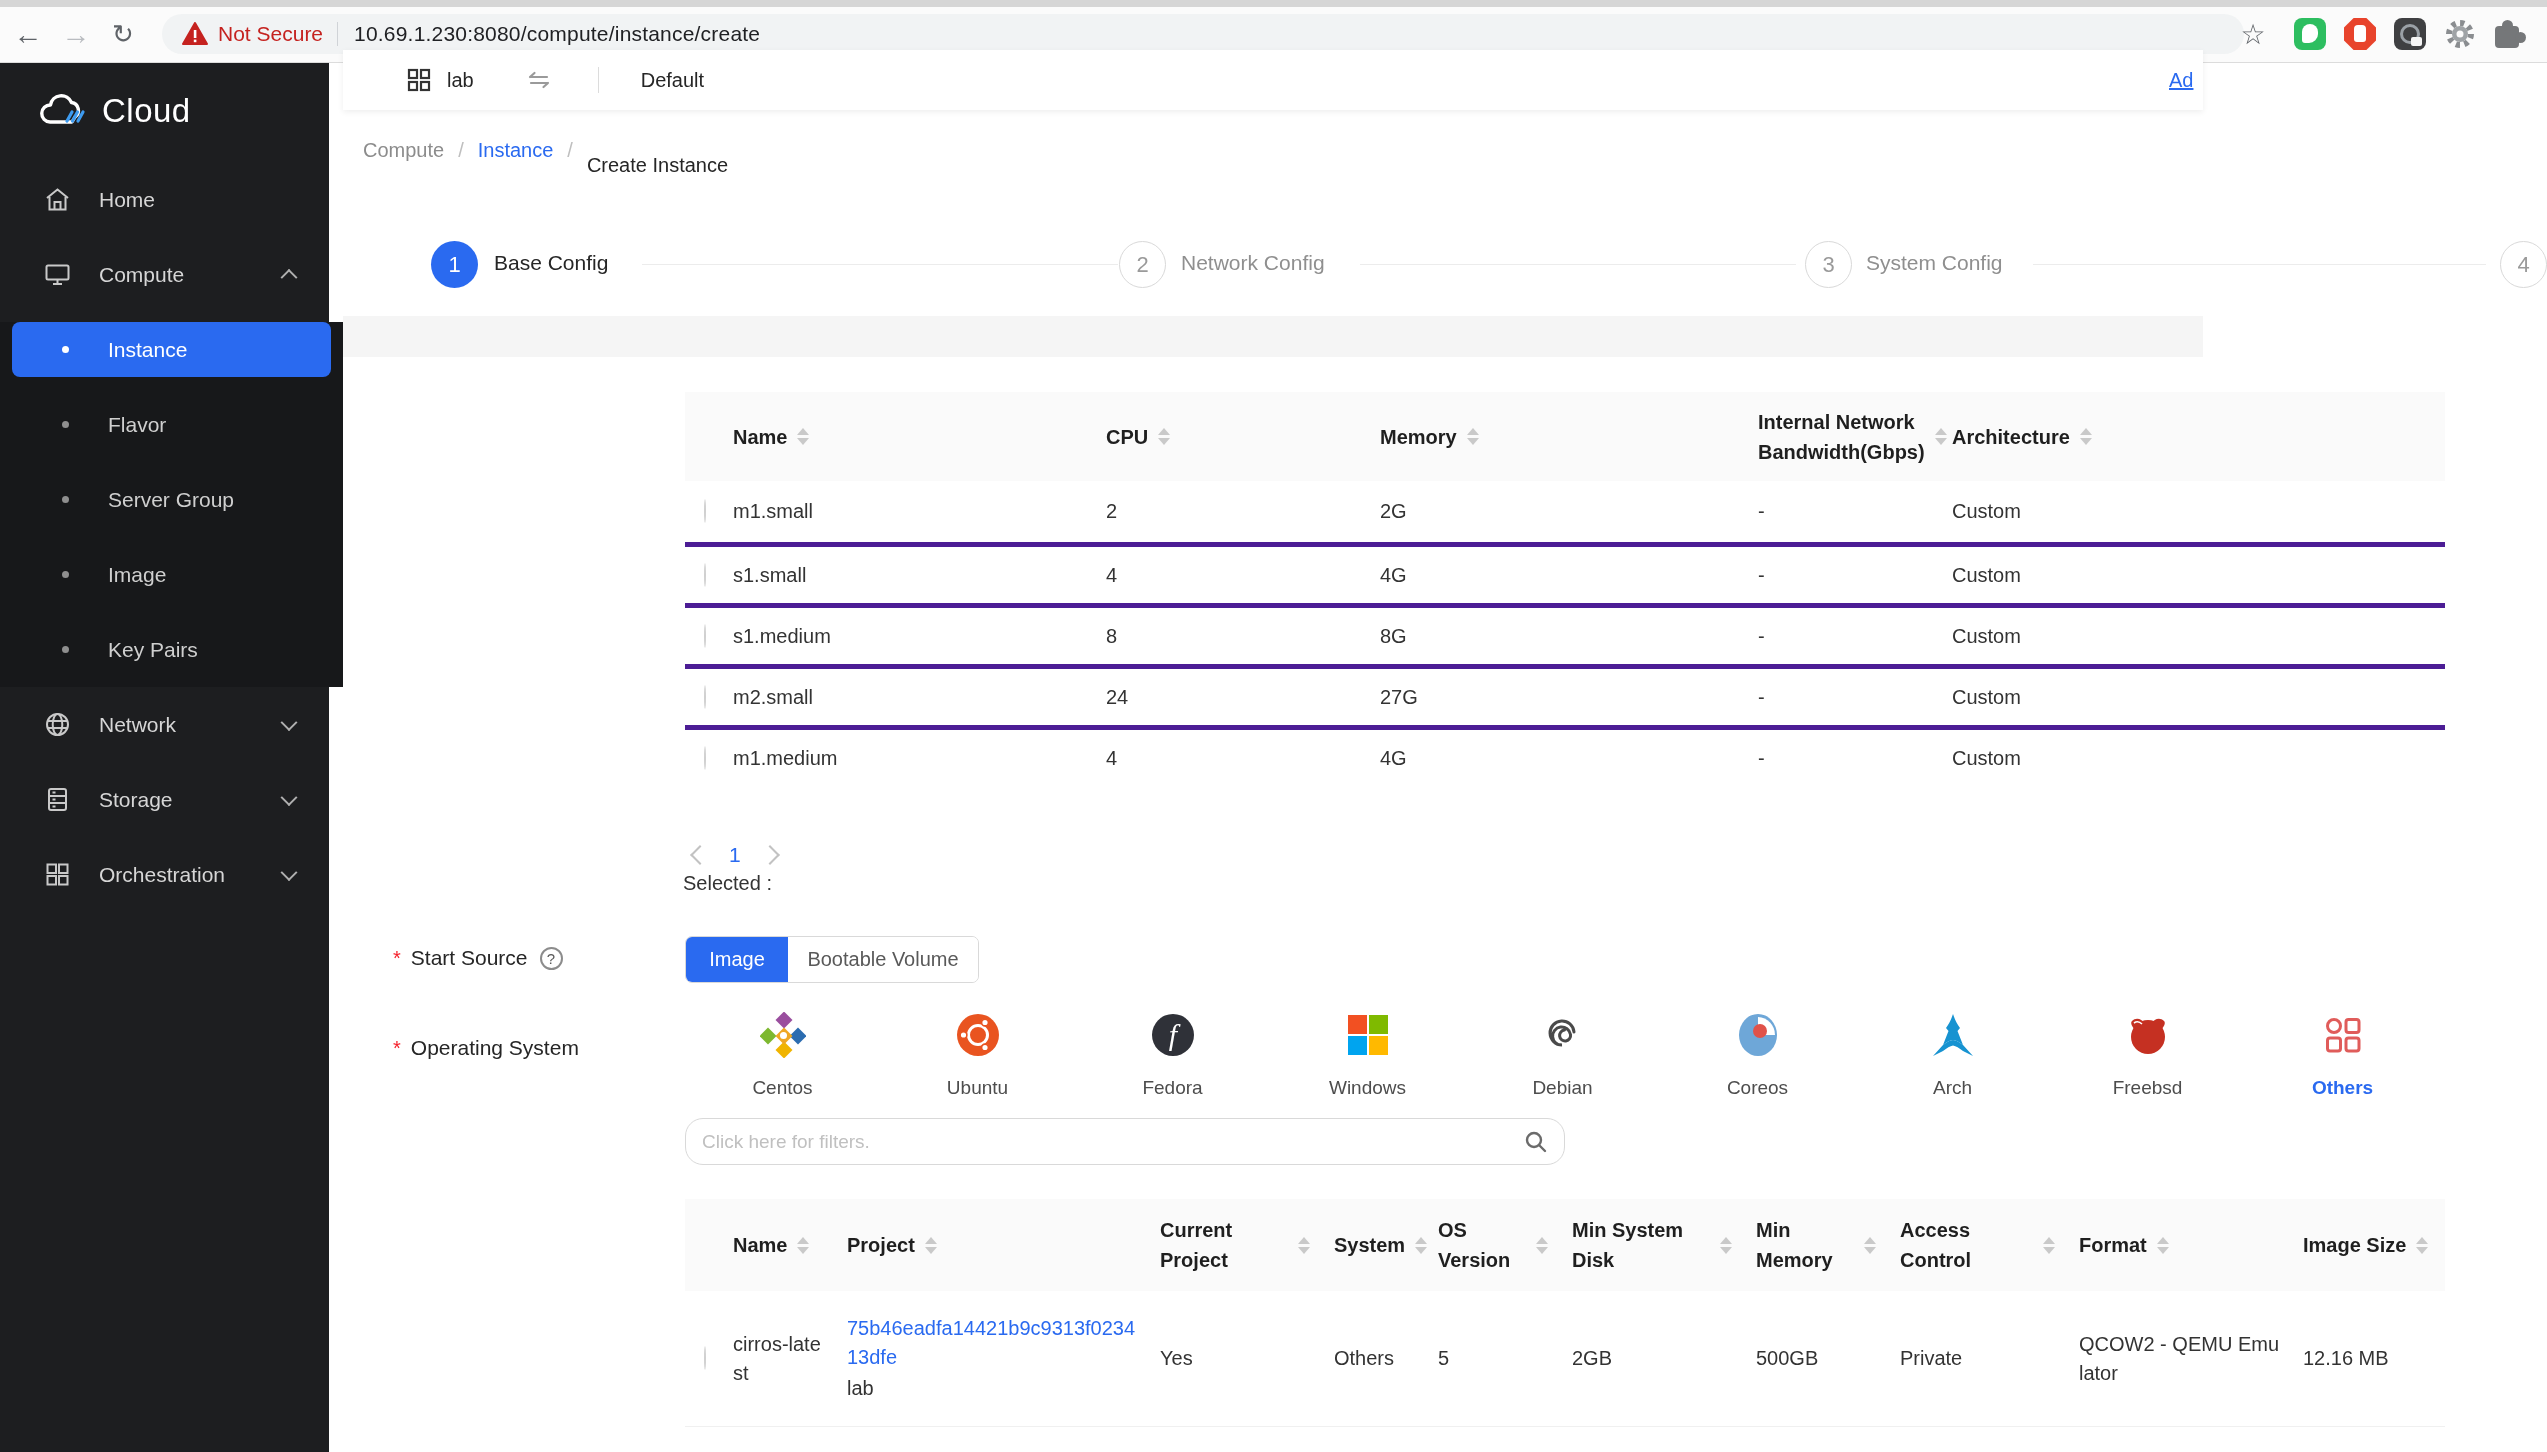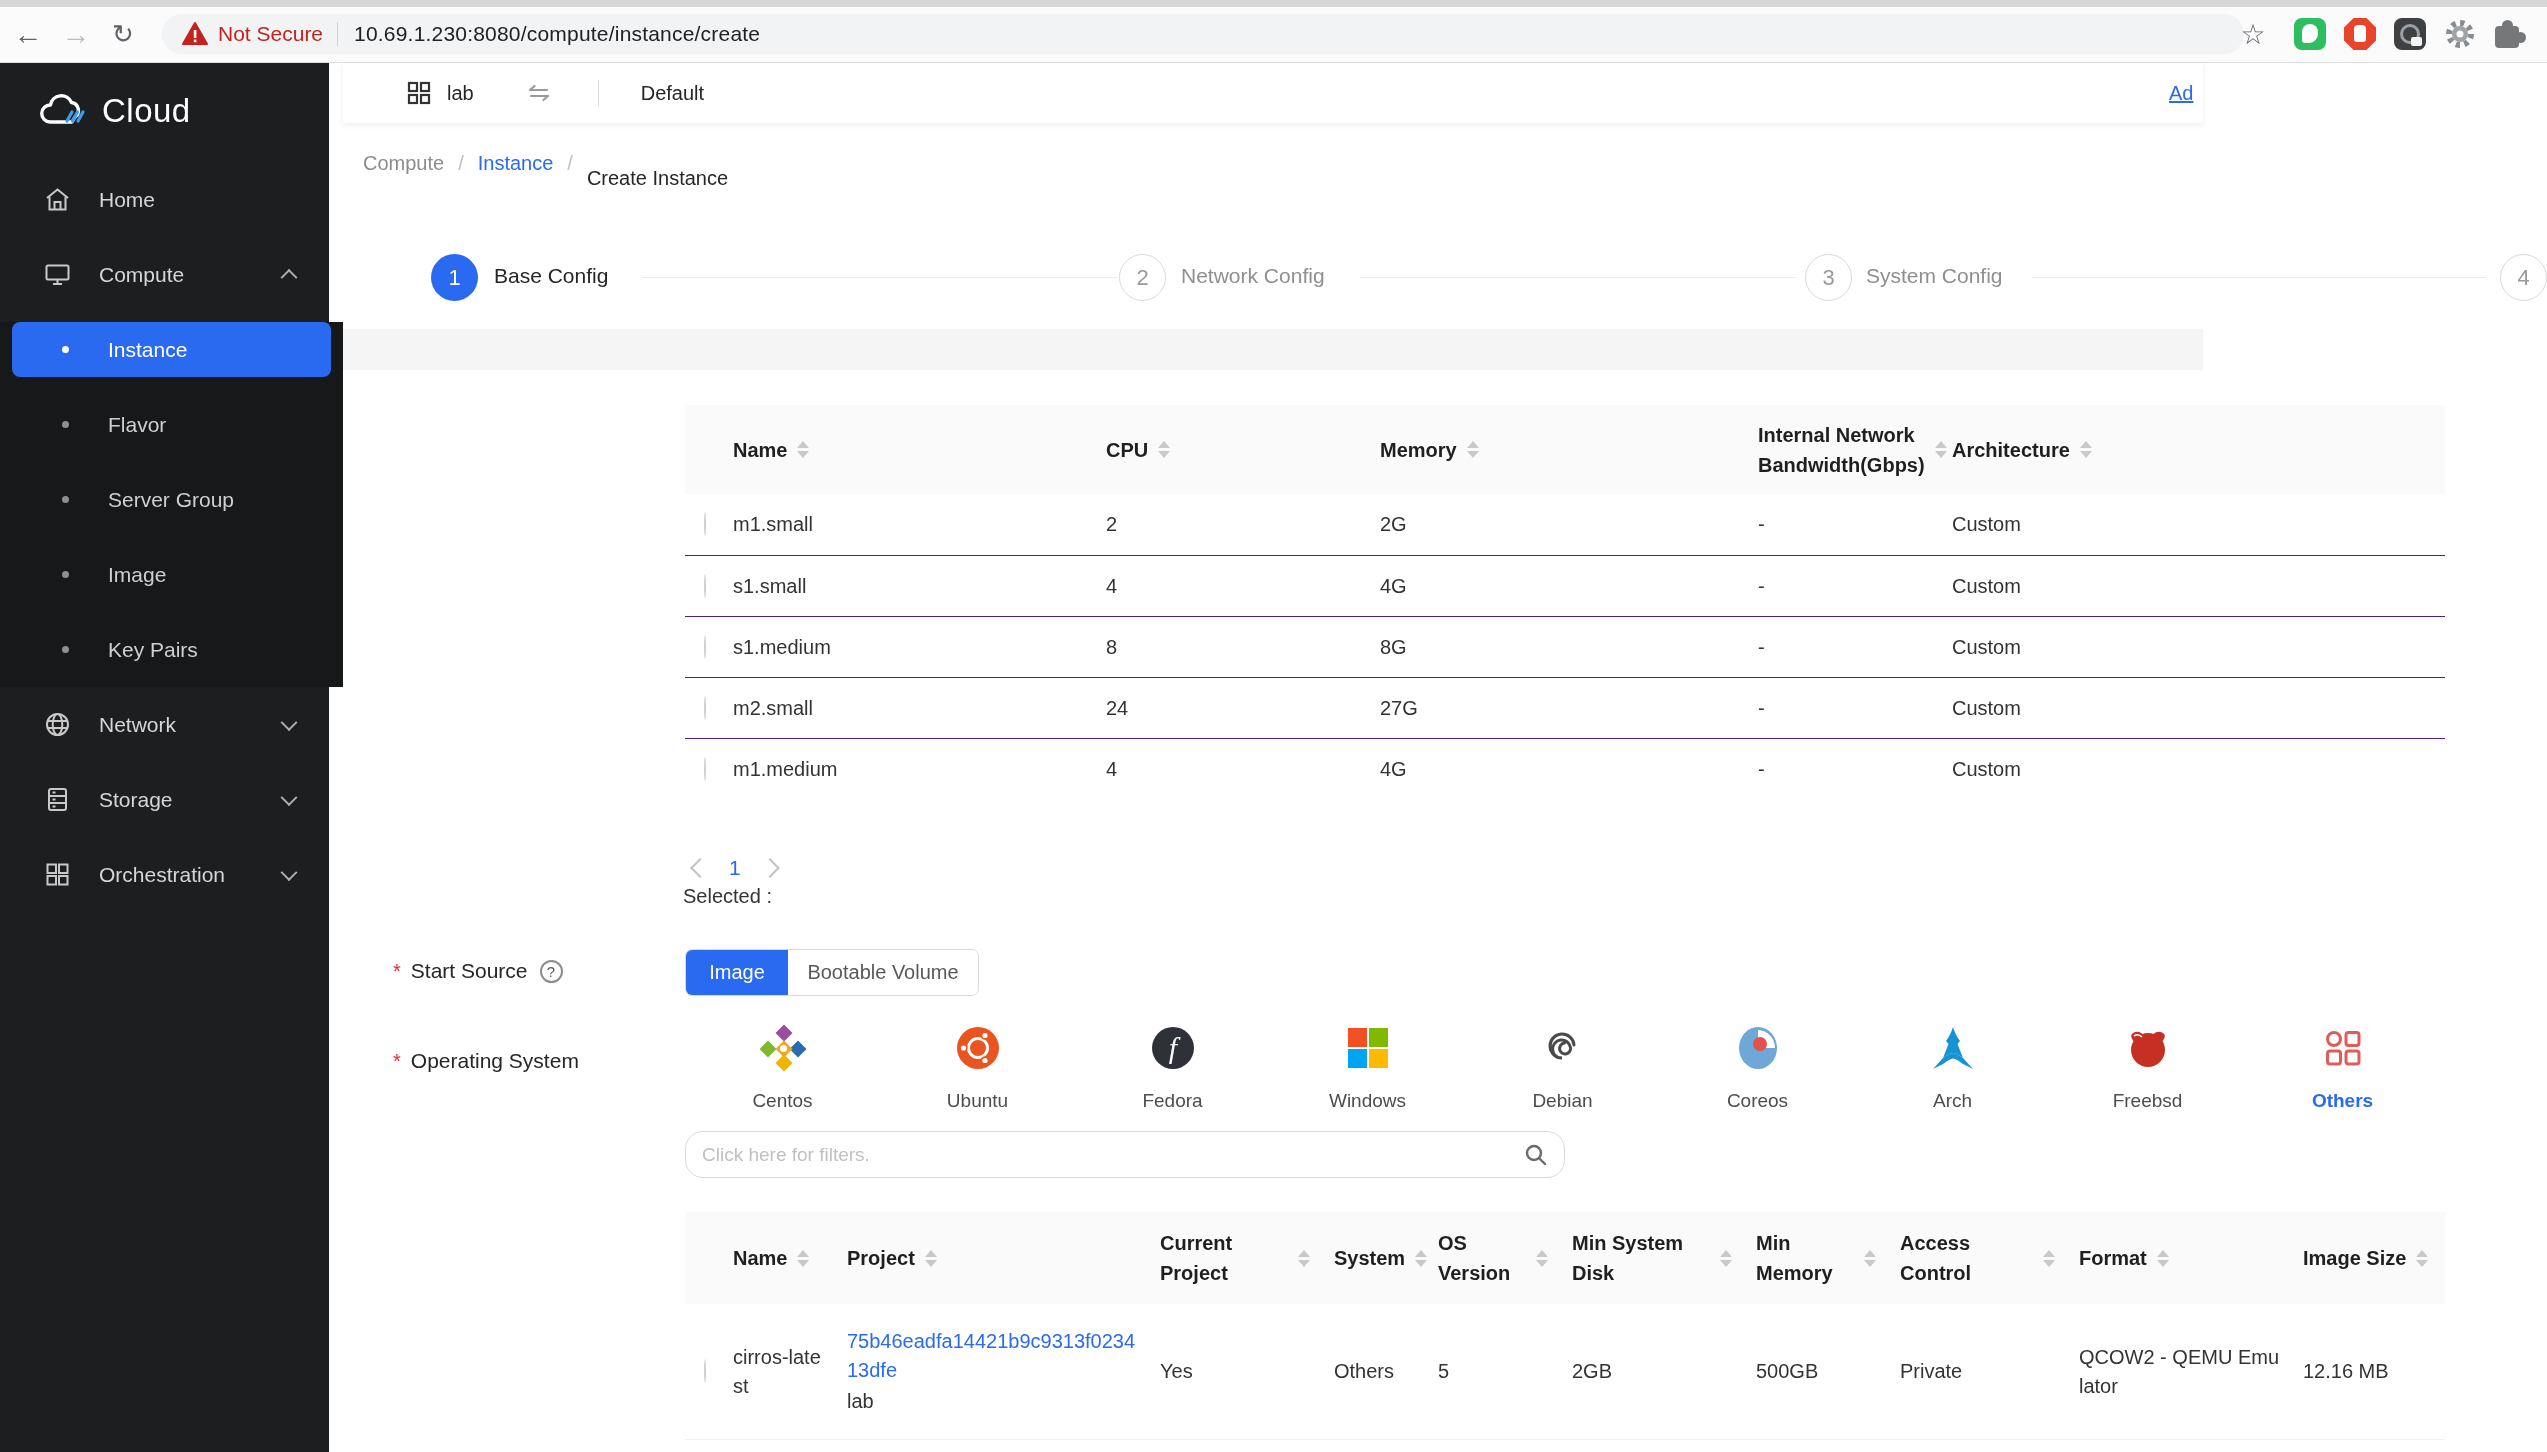--- a/index.html
+++ b/index.html
@@ -47,21 +47,21 @@
   .chev.up { transform:translateY(-30%) rotate(135deg); }
   .submenu { background:#17181a; padding:0; }
   .smi { height:75px; display:flex; align-items:center; padding-left:62px; position:relative; cursor:pointer; }
   .smi .dot { width:7px; height:7px; border-radius:50%; background:#8f8f8f; margin-right:39px; }
   .smi .smi-label { font-size:21px; color:#cfcfcf; }
   .smi.active { margin:10px 12px; height:55px; border-radius:8px; background:#2a6af0; padding-left:50px; }
   .smi.active .dot { background:#fff; }
   .smi.active .smi-label { color:#fff; }
 
   
-  .main { position:absolute; left:343px; top:63px; width:1860px; height:1390px; background:#3b82f6; }
+  .main { position:absolute; left:343px; top:50px; width:1860px; height:1390px; background:#3b82f6; }
   .app-header { position:absolute; left:0; top:0; width:100%; height:60px; background:#fff; box-shadow:0 2px 6px rgba(0,0,0,0.07); display:flex; align-items:center; padding-left:64px; z-index:5; }
   .ah-label { font-size:20px; color:#262626; margin-left:16px; }
   .ah-sep { width:1px; height:26px; background:#dcdcdc; margin:0 36px 0 44px; }
   .ah-right { position:absolute; right:0px; top:0; height:60px; display:flex; align-items:center; color:#2a6af0; font-size:20px; overflow:hidden; width:34px;text-decoration:underline; }
 
   .crumb-band { position:absolute; left:0; top:60px; width:100%; height:82px; background:#fff; border-bottom:1px solid #ededed; display:flex; align-items:center; padding-left:20px; }
   .crumb { font-size:20px; color:#8c8c8c; display:flex; gap:14px; align-items:center; }
   .crumb .sep { color:#bfbfbf; }
   .crumb .link { color:#2a6af0; cursor:pointer; }
   .crumb .cur { color:#262626;margin-top:30px; }
@@ -84,21 +84,21 @@
   .trow { display:grid; align-items:center; }
   .flavor-grid { grid-template-columns:36px 373px 274px 378px 194px 1fr; }
   .image-grid { grid-template-columns:36px 114px 313px 174px 104px 134px 184px 144px 179px 224px 1fr; }
   .thead { background:#fafafa; }
   .th { font-size:20px; font-weight:600; color:#1f1f1f; padding:0 12px; display:flex; align-items:center; line-height:1.5; }
   .td { font-size:20px; color:#333; padding:0 12px; line-height:1.45; }
   .sorter { display:inline-flex; flex-direction:column; gap:3px; margin-left:10px; flex:0 0 auto; cursor:pointer; }
   .sorter .su { width:0; height:0; border-left:6px solid transparent; border-right:6px solid transparent; border-bottom:7px solid #c9c9c9; }
   .sorter .sd { width:0; height:0; border-left:6px solid transparent; border-right:6px solid transparent; border-top:7px solid #c9c9c9; }
   .radio { width:20px; height:20px; border:1px solid #d0d0d0; border-radius:50%; background:#fff; margin-left:7px; cursor:pointer; }
-  .databorder { border-top:1px solid #4c1d95; }
+  .databorder { border-top:5px solid #4c1d95; }
   .wrapcell { word-break:break-all; }
 
   .pagination { position:absolute; left:350px; top:486px; display:flex; align-items:center; gap:22px; }
   .pg-arrow { width:14px; height:14px; border-left:2px solid #c2c2c2; border-bottom:2px solid #c2c2c2; cursor:pointer; }
   .pg-prev { transform:rotate(45deg); }
   .pg-next { transform:rotate(-135deg); }
   .pg-num { color:#2a6af0; font-size:21px; cursor:pointer; }
 
   .selected-line { position:absolute; left:340px; top:515px; font-size:20px; color:#333; }
 

